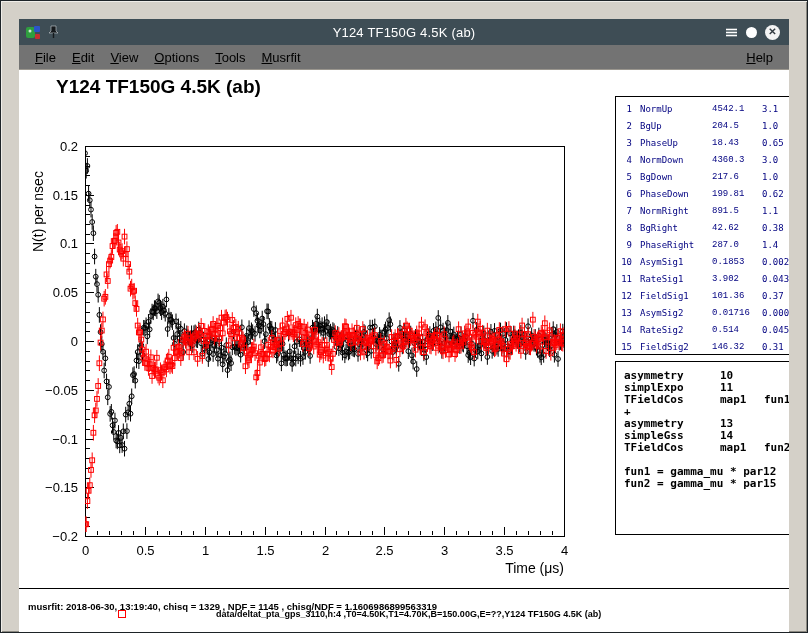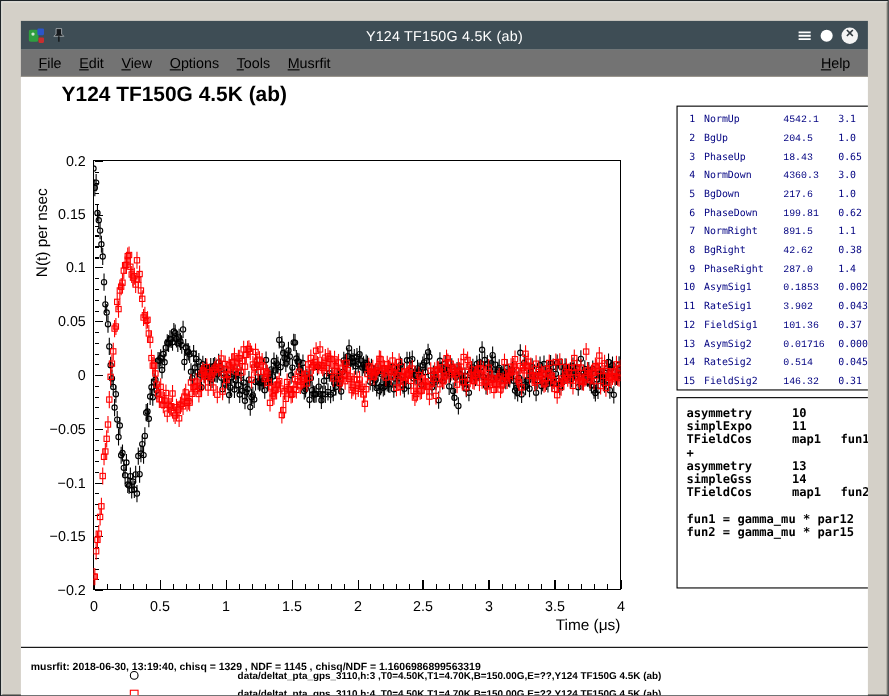--- a/index.html
+++ b/index.html
@@ -1999,23 +1999,19 @@
         <div class="t-funs">
           <div class="t-fun">fun1 = gamma_mu * par12</div>
           <div class="t-fun">fun2 = gamma_mu * par15</div>
         </div>
       </div>
 
     <div class="footer-sep"></div>
     <div class="stats-line">musrfit: 2018-06-30, 13:19:40, chisq = 1329 , NDF = 1145 , chisq/NDF = 1.1606986899563319</div>
     <div class="legend" id="legend">
         <div class="legend-row">
-          <span class="lg-marker circle" style="border-color: rgb(0, 0, 0);"></span>
-          <span class="lg-label">data/deltat_pta_gps_3110,h:3 ,T0=4.50K,T1=4.70K,B=150.00G,E=??,Y124 TF150G 4.5K (ab)</span>
-        </div>
-        <div class="legend-row">
           <span class="lg-marker square" style="border-color: rgb(255, 0, 0);"></span>
           <span class="lg-label">data/deltat_pta_gps_3110,h:4 ,T0=4.50K,T1=4.70K,B=150.00G,E=??,Y124 TF150G 4.5K (ab)</span>
         </div>
       </div>
   </div>
 
 </div>
 
 </body></html>

